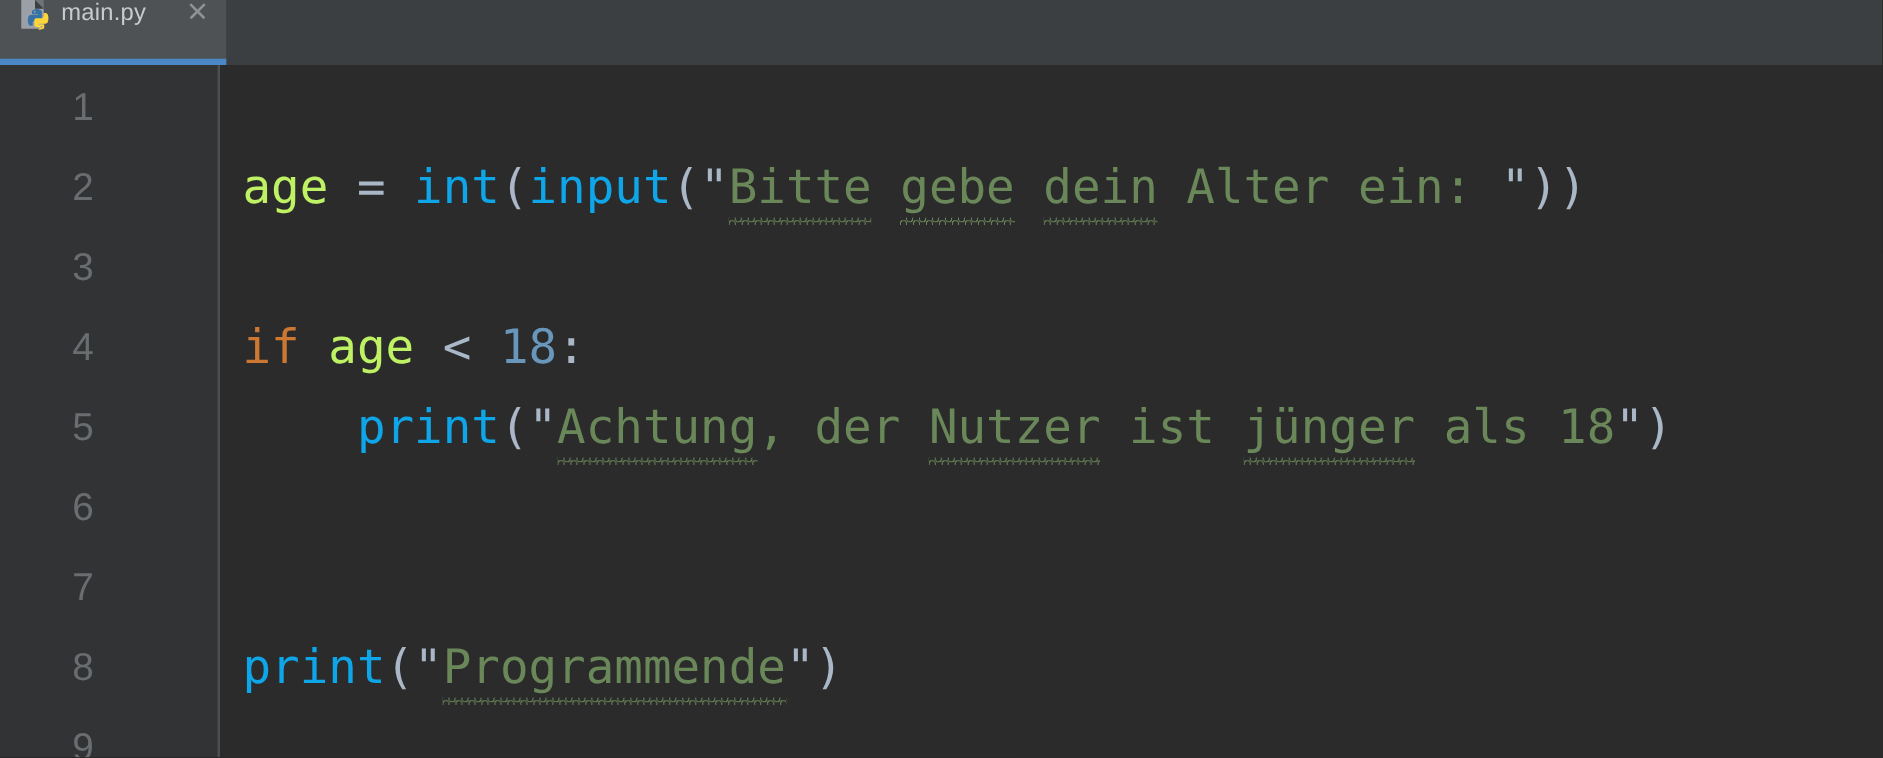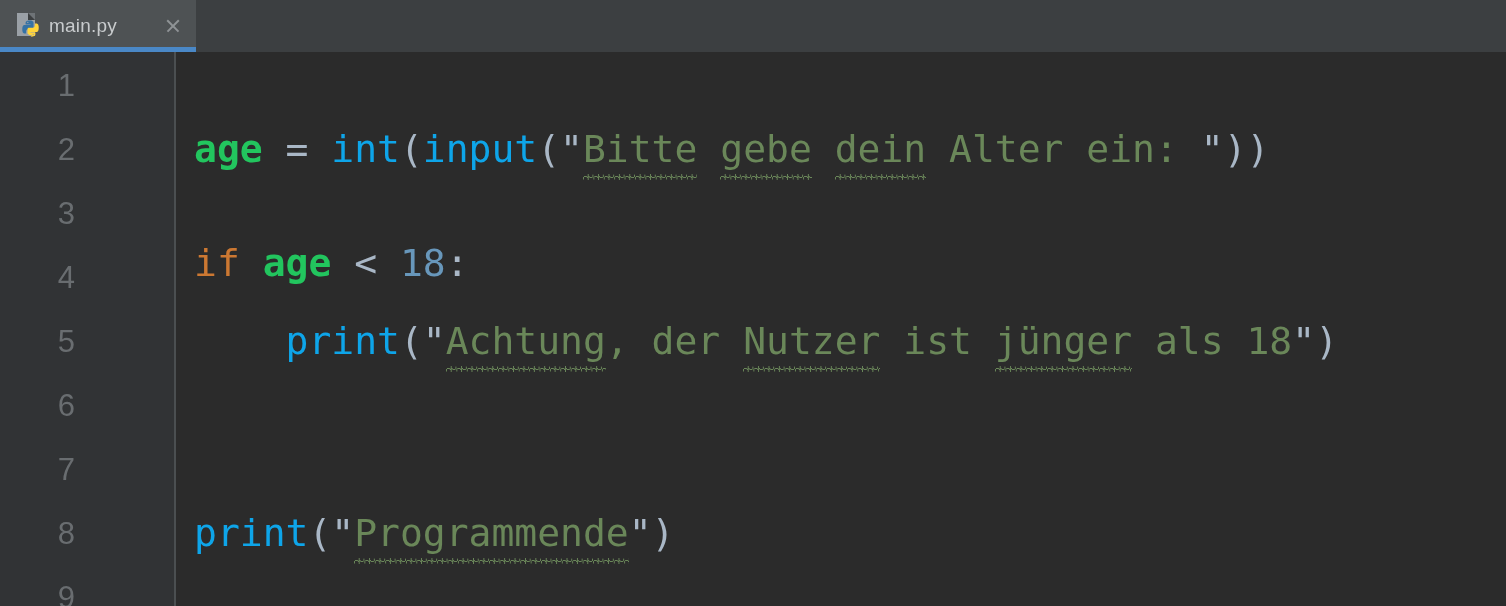--- a/index.html
+++ b/index.html
@@ -22,24 +22,24 @@
     left: 0; top: 0;
     width: 1506px;
     height: 52px;
     background: #3c3f41;
     display: flex;
     align-items: stretch;
   }
   .tab {
     position: relative;
     display: flex;
-    align-items: center;
+    align-items: flex-start;
     gap: 9px;
     padding: 0 14px 0 16px;
-    width: 196px;
+    width: 181px;
     box-sizing: border-box;
     background: #4e5254;
     cursor: default;
   }
   .tab::after {
     content: "";
     position: absolute;
     left: 0; right: 0; bottom: 0;
     height: 5px;
     background: #4a88c7;
@@ -144,21 +144,21 @@
     line-height: 1;
     white-space: pre;
     color: #a9b7c6;
   }
   .codeline {
     position: absolute;
     left: 18px;
     white-space: pre;
   }
   
-  .t-def   { color: #22c55e; font-weight: bold; }
+  .t-def   { color: #bef264; }
   .t-kw    { color: #cc7832; }
   .t-func  { color: #0ea5e9; }
   .t-str   { color: #6a8759; }
   .t-num   { color: #6897bb; }
   .t-punct { color: #a9b7c6; }
   .spell {
     position: relative;
     text-decoration: none;
   }
   
@@ -218,21 +218,21 @@
       
       <div class="codeline" style="top:14px"></div>
 
       
       <div class="codeline" style="top:78px"><span class="t-def">age</span><span class="t-punct"> = </span><span class="t-func">int</span><span class="t-punct">(</span><span class="t-func">input</span><span class="t-punct">(</span><span class="t-punct">"</span><span class="t-str spell">Bitte</span><span class="t-str"> </span><span class="t-str spell">gebe</span><span class="t-str"> </span><span class="t-str spell">dein</span><span class="t-str"> Alter ein: </span><span class="t-punct">"</span><span class="t-punct">))</span></div>
 
       
       <div class="codeline" style="top:142px"></div>
 
       
-      <div class="codeline" style="top:192px"><span class="t-kw">if</span><span class="t-def"> age </span><span class="t-punct">&lt; </span><span class="t-num">18</span><span class="t-punct">:</span></div>
+      <div class="codeline" style="top:206px"><span class="t-kw">if</span><span class="t-def"> age </span><span class="t-punct">&lt; </span><span class="t-num">18</span><span class="t-punct">:</span></div>
 
       
       <div class="codeline" style="top:270px"><span class="t-def">    </span><span class="t-func">print</span><span class="t-punct">(</span><span class="t-punct">"</span><span class="t-str spell">Achtung</span><span class="t-str">, der </span><span class="t-str spell">Nutzer</span><span class="t-str"> ist </span><span class="t-str spell">jünger</span><span class="t-str"> als 18</span><span class="t-punct">"</span><span class="t-punct">)</span></div>
 
       
       <div class="codeline" style="top:334px"></div>
 
       
       <div class="codeline" style="top:398px"></div>
 

